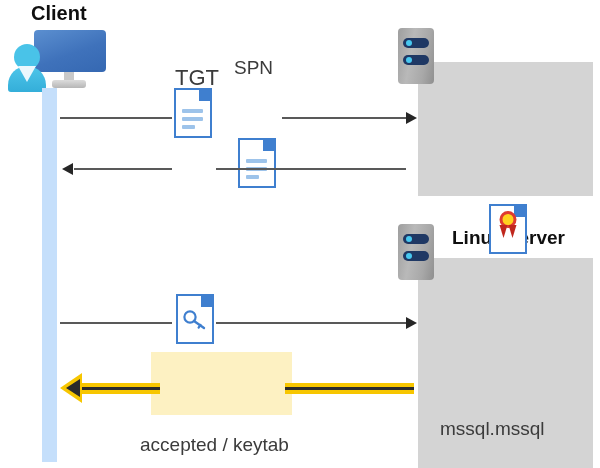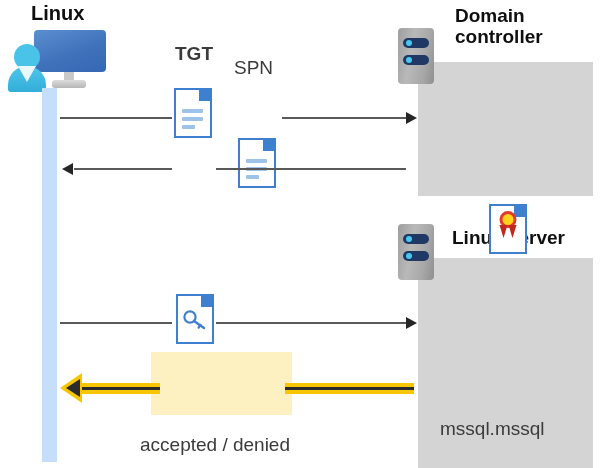--- a/index.html
+++ b/index.html
@@ -73,21 +73,21 @@
   .hilite{background:#fdf1c2;}
 </style>
 </head>
 <body>
 
 <div class="stage">
 
   <div class="abs panel" style="left:418px;top:62px;width:175px;height:134px;"></div>
   <div class="abs panel" style="left:418px;top:258px;width:175px;height:210px;"></div>
 
-  <div class="abs title-bold" style="left:31px;top:2px;font-size:20px;">Linux</div>
+  <div class="abs title-bold" style="left:31px;top:2px;font-size:20px;">Client</div>
 
   <div class="abs" style="left:8px;top:30px;width:100px;height:62px;">
     <div class="abs mon-screen" style="left:26px;top:0px;width:72px;height:42px;"></div>
     <div class="abs mon-neck" style="left:56px;top:42px;width:10px;height:10px;"></div>
     <div class="abs mon-base" style="left:44px;top:50px;width:34px;height:8px;
          border-radius:3px;background:linear-gradient(180deg,#dcdcdc,#b6b6b6);"></div>
     <div class="abs u-head" style="left:6px;top:14px;width:26px;height:26px;"></div>
     <div class="abs u-body" style="left:0px;top:36px;width:38px;height:26px;"></div>
     <div class="abs u-collar" style="left:10px;top:36px;"></div>
   </div>
@@ -95,35 +95,32 @@
   <div class="abs lifeline"></div>
 
   <div class="abs rack" style="left:398px;top:28px;">
     <div class="bay" style="top:10px;">
         <i></i>
       </div>
     <div class="bay" style="top:27px;">
         <i></i>
       </div>
   </div>
-  <div class="abs title-bold" style="left:455px;top:5px;font-size:19px;">
-    <span style="display:block;width:140px;">Domain controller</span>
-  </div>
 
   <div class="abs rack" style="left:398px;top:224px;">
     <div class="bay" style="top:10px;">
         <i></i>
       </div>
     <div class="bay" style="top:27px;">
         <i></i>
       </div>
   </div>
   <div class="abs title-bold" style="left:452px;top:227px;font-size:19px;">Linux server</div>
 
-  <div class="abs lbl" style="left:175px;top:43px;font-size:19px;font-weight:bold;">TGT</div>
+  <div class="abs lbl" style="left:175px;top:65px;font-size:22px;">TGT</div>
   <div class="abs lbl" style="left:234px;top:57px;font-size:19px;">SPN</div>
 
   <div class="abs aline" style="left:60px;top:117px;width:112px;"></div>
   <div class="abs aline" style="left:282px;top:117px;width:124px;"></div>
   <div class="abs ahead r" style="left:406px;top:112px;"></div>
 
   <div class="abs doc" style="left:174px;top:88px;width:38px;height:50px;">
     <div class="fold2"></div>
     <div class="line" style="top:19px;width:60%;"></div>
     <div class="line" style="top:27px;width:60%;"></div>
@@ -163,15 +160,15 @@
   <div class="abs ahead r" style="left:406px;top:317px;"></div>
 
   <div class="abs lbl" style="left:440px;top:418px;font-size:19px;">mssql.mssql</div>
 
   <div class="abs hilite" style="left:151px;top:352px;width:141px;height:63px;"></div>
 
   <div class="abs ybar" style="left:82px;top:383px;width:78px;"></div>
   <div class="abs ybar" style="left:285px;top:383px;width:129px;"></div>
   <div class="abs yhead" style="left:60px;top:373px;"></div>
 
-  <div class="abs lbl" style="left:140px;top:434px;font-size:19px;">accepted / denied</div>
+  <div class="abs lbl" style="left:140px;top:434px;font-size:19px;">accepted / keytab</div>
 
 </div>
 
 </body></html>

